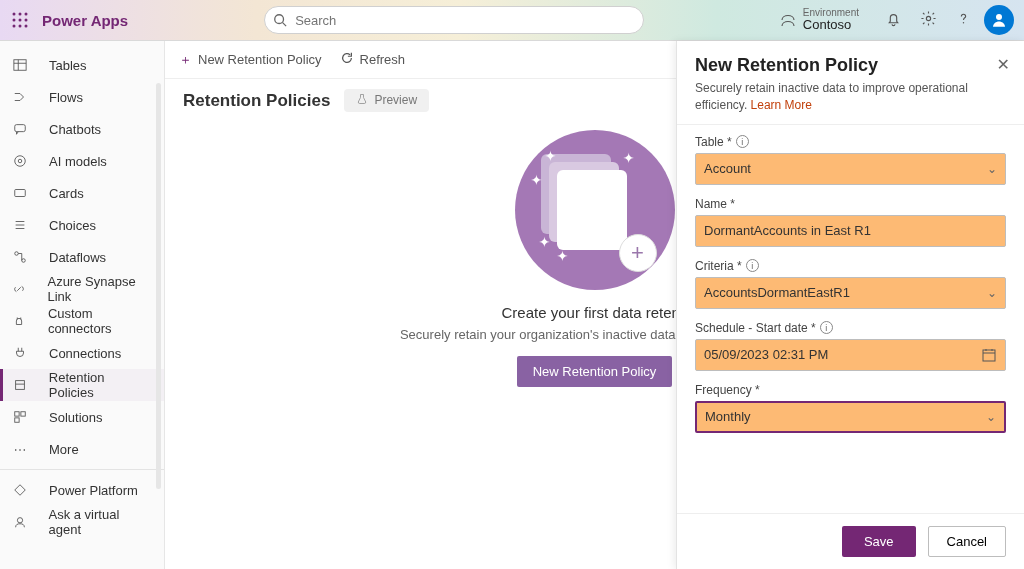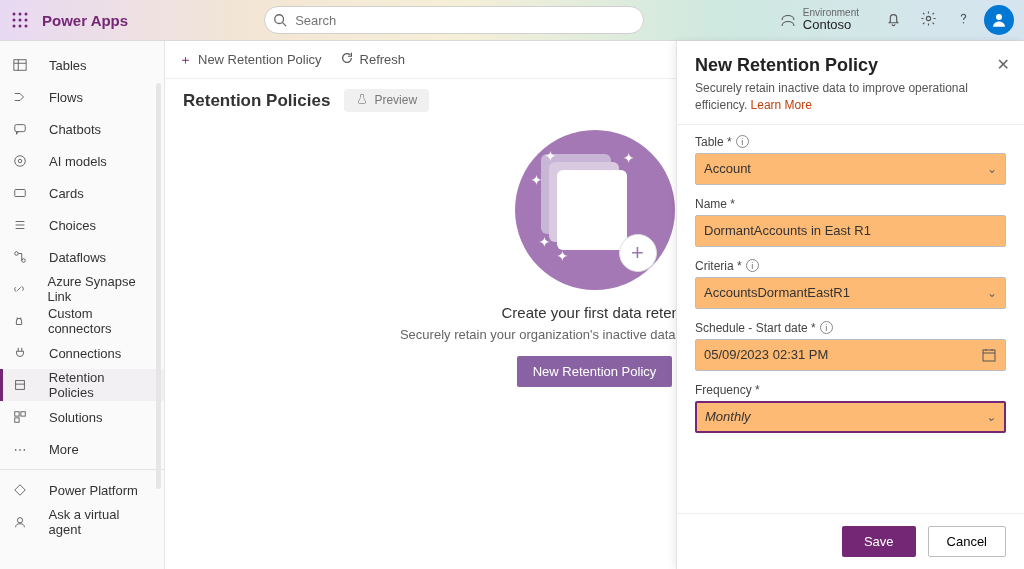--- a/index.html
+++ b/index.html
@@ -54,21 +54,21 @@
   .panel-hdr { padding:14px 18px 10px 18px; border-bottom:1px solid #eee; position:relative; }
   .panel-title { font-size:18px; font-weight:600; color:#222; }
   .panel-sub { font-size:12px; color:#555; margin-top:4px; line-height:1.4; }
   .panel-sub a { color:#c2410c; text-decoration:none; }
   .panel-close { position:absolute; top:14px; right:14px; color:#666; cursor:pointer; font-size:16px; }
   .panel-body { padding:10px 18px; flex:1; overflow:auto; }
   .field { margin-bottom:12px; }
   .field-label { font-size:12px; color:#444; display:flex; align-items:center; gap:4px; margin-bottom:4px; }
   .info-i { width:13px; height:13px; border:1px solid #888; border-radius:50%; display:inline-flex; align-items:center; justify-content:center; font-size:9px; color:#666; }
   .control { width:100%; height:32px; border:1px solid #bdbdbd; border-radius:2px; padding:0 8px; font-size:13px; color:#333; background:#fdba74; display:flex; align-items:center; justify-content:space-between; }
-  .control.focus { border:2px solid #742774;font-style:italic; }
+  .control.focus { border:2px solid #742774; }
   .chev { color:#666; font-size:12px; }
   .date-ctrl { position:relative; }
   .date-ctrl .cal { position:absolute; right:8px; top:7px; color:#555; }
   .panel-ftr { padding:12px 18px; border-top:1px solid #eee; display:flex; justify-content:flex-end; gap:12px; }
   .btn-primary { background:#742774; color:#fff; border:none; padding:7px 22px; font-size:13px; border-radius:2px; cursor:pointer; }
   .btn-secondary { background:#fff; border:1px solid #bdbdbd; padding:7px 18px; font-size:13px; border-radius:2px; cursor:pointer; }
 </style>
 </head>
 <body>
 

